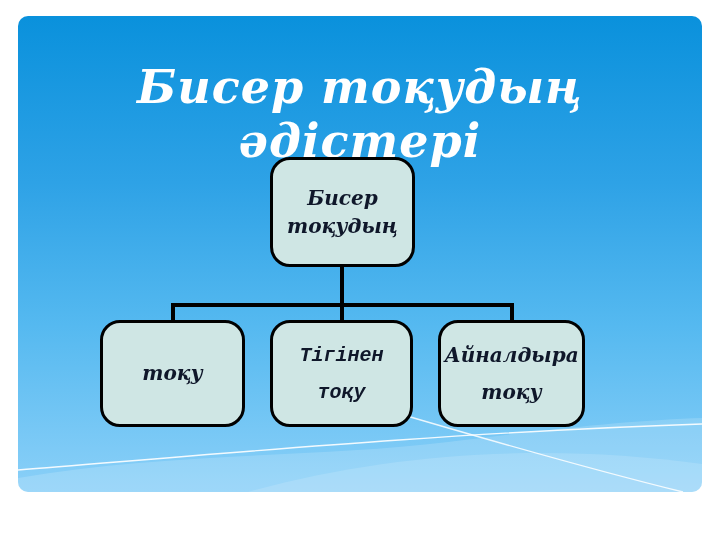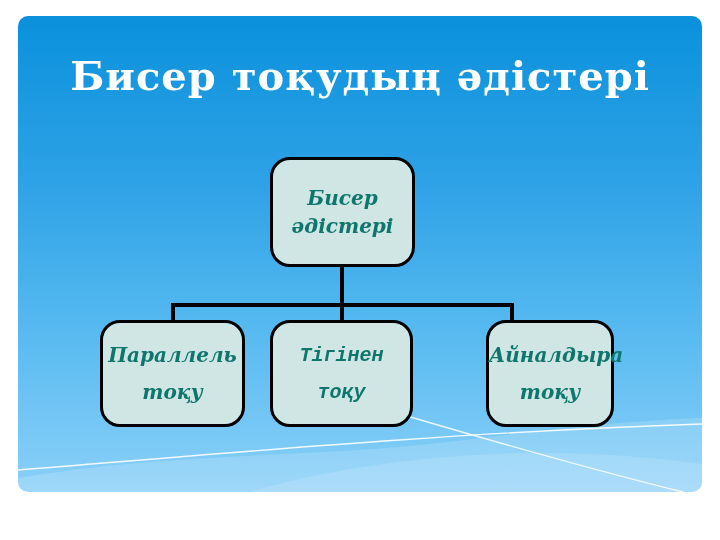--- a/index.html
+++ b/index.html
@@ -23,56 +23,58 @@
     overflow: hidden;
   }
   .decor {
     position: absolute;
     left: 0; bottom: 0;
     width: 684px; height: 110px;
     display: block;
   }
   .title {
     position: absolute;
-    top: 36px; left: 0;
+    top: 44px; left: 0;
     width: 100%;
     text-align: center;
     color: #ffffff;
-    font-size: 40px;
+    font-size: 46px;
     font-weight: bold;
+    font-style: italic;
     letter-spacing: 1px;
   }
   .node {
     position: absolute;
     background: #cfe6e4;
     border: 3px solid #000000;
     border-radius: 20px;
     box-sizing: border-box;
     display: flex;
     flex-direction: column;
+    align-items: center;
     justify-content: center;
     text-align: center;
-    color: #0f766e;
+    color: #0f172a;
     font-style: italic;
     font-weight: bold;
   }
   .root-node {
     left: 252px; top: 141px;
     width: 145px; height: 110px;
     font-size: 20px;
     line-height: 1.42;
   }
   .child-node {
     top: 304px; height: 107px;
     font-size: 20px;
     line-height: 1.85;
   }
   .child-1 { left: 82px;  width: 145px; }
   .child-2 { left: 252px; width: 143px; font-family: Liberation Mono, monospace; }
-  .child-3 { left: 420px; width: 128px; margin-left: 48px; }
+  .child-3 { left: 420px; width: 147px; }
   .conn { position: absolute; background: #000000; }
   .stem       { left: 322px; top: 249px; width: 4px;   height: 59px; }
   .hbar       { left: 153px; top: 287px; width: 343px; height: 4px;  }
   .drop-left  { left: 153px; top: 287px; width: 4px;   height: 21px; }
   .drop-right { left: 492px; top: 287px; width: 4px;   height: 21px; }
 </style>
 </head>
 <body>
 
 <div class="page">
@@ -82,30 +84,29 @@
       <path d="M0,96 C150,70 300,76 430,60 C540,46 620,38 684,36 L684,110 L0,110 Z" fill="rgba(255,255,255,0.16)"></path>
       <path d="M230,110 C380,68 540,62 684,82 L684,110 Z" fill="rgba(255,255,255,0.14)"></path>
       <path d="M0,88 C200,72 440,50 684,42" fill="none" stroke="rgba(255,255,255,0.9)" stroke-width="1.4"></path>
       <path d="M355,24 C470,58 575,88 665,110" fill="none" stroke="rgba(255,255,255,0.85)" stroke-width="1.4"></path>
     </svg>
 
     <div class="title">Бисер тоқудың әдістері</div>
 
     <div class="node root-node">
       <div class="node-line">Бисер</div>
-      <div class="node-line">әдістері</div>
+      <div class="node-line">тоқудың</div>
     </div>
 
     <div class="conn stem"></div>
     <div class="conn hbar"></div>
     <div class="conn drop-left"></div>
     <div class="conn drop-right"></div>
 
     <div class="node child-node child-1">
-      <div class="node-line">Параллель</div>
       <div class="node-line">тоқу</div>
     </div>
 
     <div class="node child-node child-2">
       <div class="node-line">Тігінен</div>
       <div class="node-line">тоқу</div>
     </div>
 
     <div class="node child-node child-3">
       <div class="node-line">Айналдыра</div>

